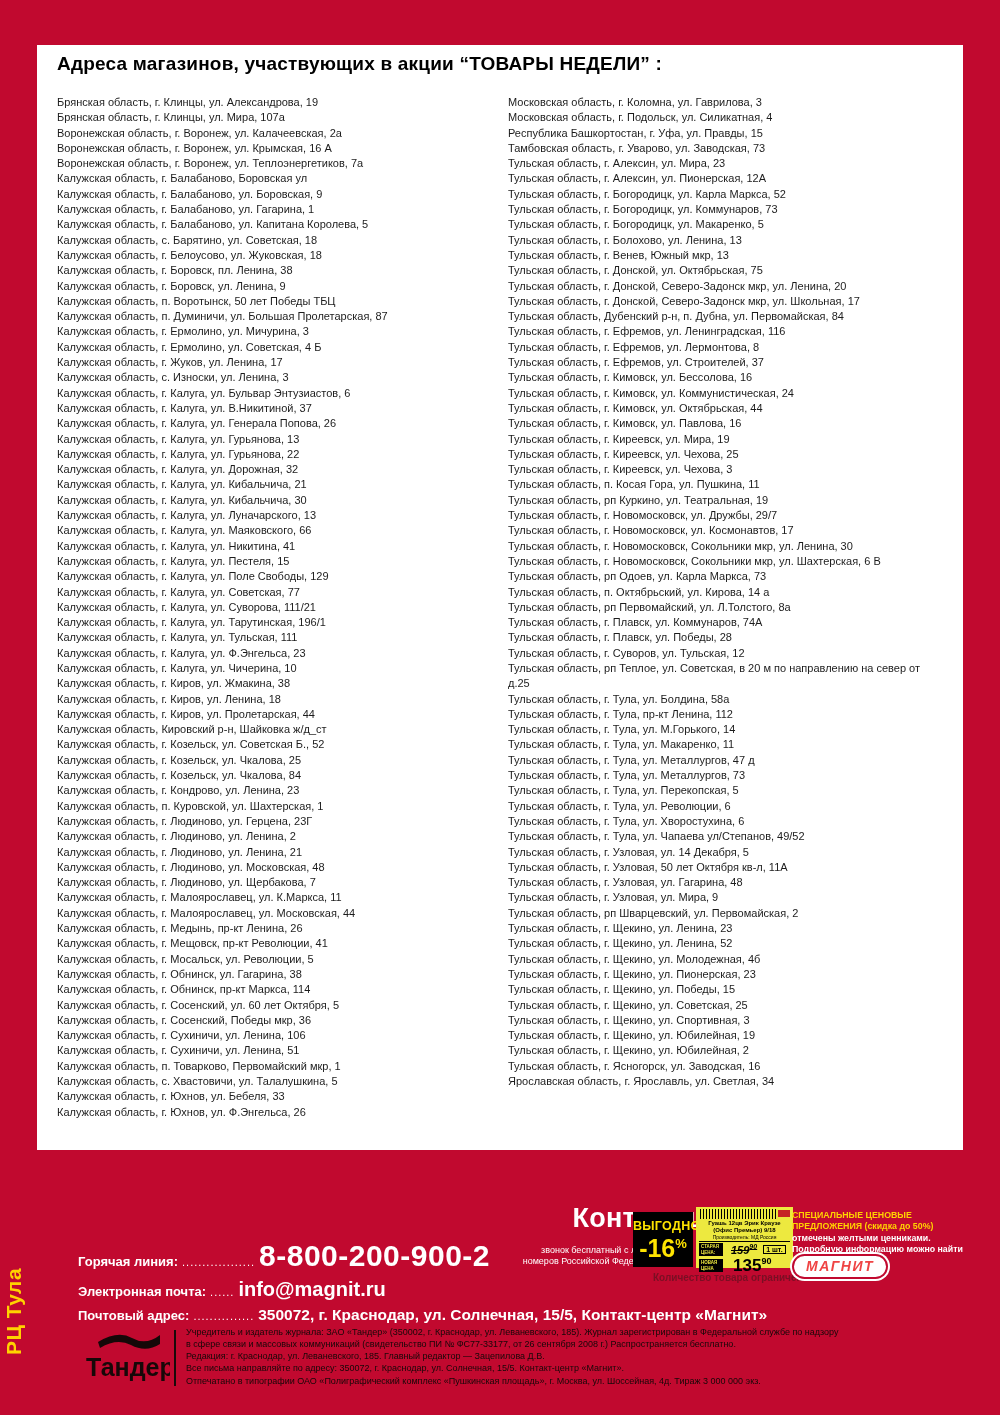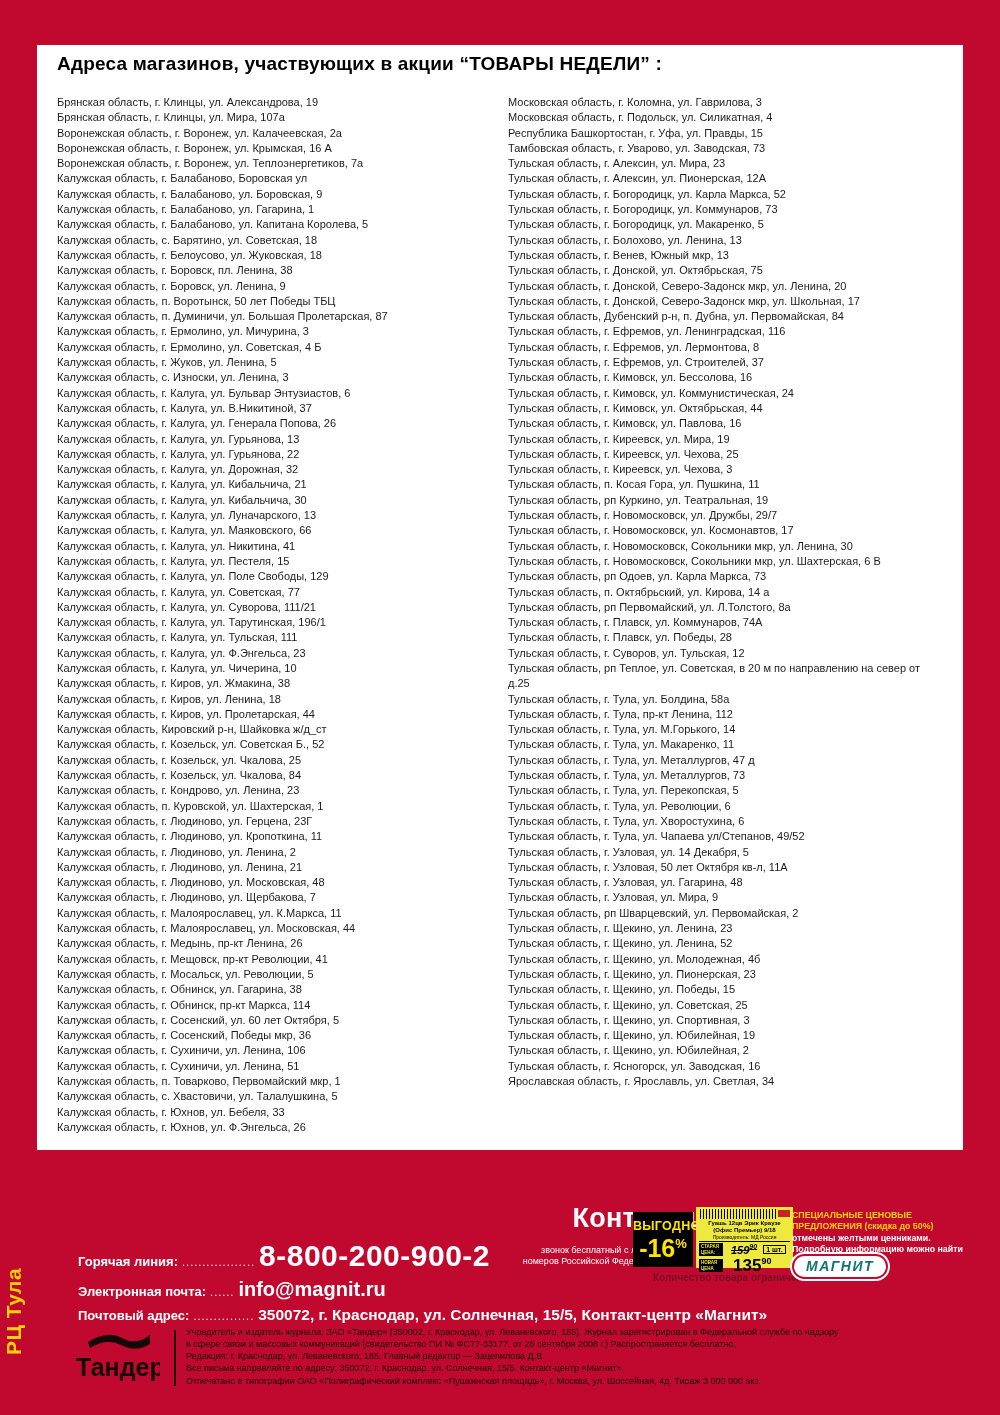--- a/index.html
+++ b/index.html
@@ -98,29 +98,29 @@
 
   
   .offers {
     position:absolute; left:792px; top:1210px; width:172px;
     font-size:8.8px; font-weight:bold; line-height:1.3;
   }
   .offers-highlight { color:#ffd200; }
   .offers-rest { color:#fff; }
   .magnit-logo {
     position:absolute; left:794px; top:1256px;
-    background:#fff; color:#0f766e; font-weight:bold; font-style:italic;
+    background:#fff; color:#ef4444; font-weight:bold; font-style:italic;
     font-size:14px; letter-spacing:1.5px; padding:2px 12px 3px 12px;
     border-radius:12px;
     box-shadow:0 0 0 2px #c1092f, 0 0 0 4px #fff;
     white-space:nowrap;
   }
 
   
-  .tander-logo { position:absolute; left:74px; top:1326px; }
+  .tander-logo { position:absolute; left:84px; top:1326px; }
   .pub-divider { position:absolute; left:174px; top:1330px; width:2px; height:56px; background:#1a0a0a; }
   .publisher-lines {
     position:absolute; left:186px; top:1326px; width:770px;
     color:#160808; font-size:9px; line-height:1.35;
   }
   .pub-line { white-space:nowrap; }
 </style>
 </head>
 <body>
 
@@ -140,21 +140,21 @@
           <div class="addr-line">Калужская область, г. Балабаново, ул. Гагарина, 1</div>
           <div class="addr-line">Калужская область, г. Балабаново, ул. Капитана Королева, 5</div>
           <div class="addr-line">Калужская область, с. Барятино, ул. Советская, 18</div>
           <div class="addr-line">Калужская область, г. Белоусово, ул. Жуковская, 18</div>
           <div class="addr-line">Калужская область, г. Боровск, пл. Ленина, 38</div>
           <div class="addr-line">Калужская область, г. Боровск, ул. Ленина, 9</div>
           <div class="addr-line">Калужская область, п. Воротынск, 50 лет Победы ТБЦ</div>
           <div class="addr-line">Калужская область, п. Думиничи, ул. Большая Пролетарская, 87</div>
           <div class="addr-line">Калужская область, г. Ермолино, ул. Мичурина, 3</div>
           <div class="addr-line">Калужская область, г. Ермолино, ул. Советская, 4 Б</div>
-          <div class="addr-line">Калужская область, г. Жуков, ул. Ленина, 5</div>
+          <div class="addr-line">Калужская область, г. Жуков, ул. Ленина, 17</div>
           <div class="addr-line">Калужская область, с. Износки, ул. Ленина, 3</div>
           <div class="addr-line">Калужская область, г. Калуга, ул. Бульвар Энтузиастов, 6</div>
           <div class="addr-line">Калужская область, г. Калуга, ул. В.Никитиной, 37</div>
           <div class="addr-line">Калужская область, г. Калуга, ул. Генерала Попова, 26</div>
           <div class="addr-line">Калужская область, г. Калуга, ул. Гурьянова, 13</div>
           <div class="addr-line">Калужская область, г. Калуга, ул. Гурьянова, 22</div>
           <div class="addr-line">Калужская область, г. Калуга, ул. Дорожная, 32</div>
           <div class="addr-line">Калужская область, г. Калуга, ул. Кибальчича, 21</div>
           <div class="addr-line">Калужская область, г. Калуга, ул. Кибальчича, 30</div>
           <div class="addr-line">Калужская область, г. Калуга, ул. Луначарского, 13</div>
@@ -171,21 +171,20 @@
           <div class="addr-line">Калужская область, г. Киров, ул. Жмакина, 38</div>
           <div class="addr-line">Калужская область, г. Киров, ул. Ленина, 18</div>
           <div class="addr-line">Калужская область, г. Киров, ул. Пролетарская, 44</div>
           <div class="addr-line">Калужская область, Кировский р-н, Шайковка ж/д_ст</div>
           <div class="addr-line">Калужская область, г. Козельск, ул. Советская Б., 52</div>
           <div class="addr-line">Калужская область, г. Козельск, ул. Чкалова, 25</div>
           <div class="addr-line">Калужская область, г. Козельск, ул. Чкалова, 84</div>
           <div class="addr-line">Калужская область, г. Кондрово, ул. Ленина, 23</div>
           <div class="addr-line">Калужская область, п. Куровской, ул. Шахтерская, 1</div>
           <div class="addr-line">Калужская область, г. Людиново, ул. Герцена, 23Г</div>
-          <div class="addr-line">Калужская область, г. Людиново, ул. Кропоткина, 11</div>
           <div class="addr-line">Калужская область, г. Людиново, ул. Ленина, 2</div>
           <div class="addr-line">Калужская область, г. Людиново, ул. Ленина, 21</div>
           <div class="addr-line">Калужская область, г. Людиново, ул. Московская, 48</div>
           <div class="addr-line">Калужская область, г. Людиново, ул. Щербакова, 7</div>
           <div class="addr-line">Калужская область, г. Малоярославец, ул. К.Маркса, 11</div>
           <div class="addr-line">Калужская область, г. Малоярославец, ул. Московская, 44</div>
           <div class="addr-line">Калужская область, г. Медынь, пр-кт Ленина, 26</div>
           <div class="addr-line">Калужская область, г. Мещовск, пр-кт Революции, 41</div>
           <div class="addr-line">Калужская область, г. Мосальск, ул. Революции, 5</div>
           <div class="addr-line">Калужская область, г. Обнинск, ул. Гагарина, 38</div>

